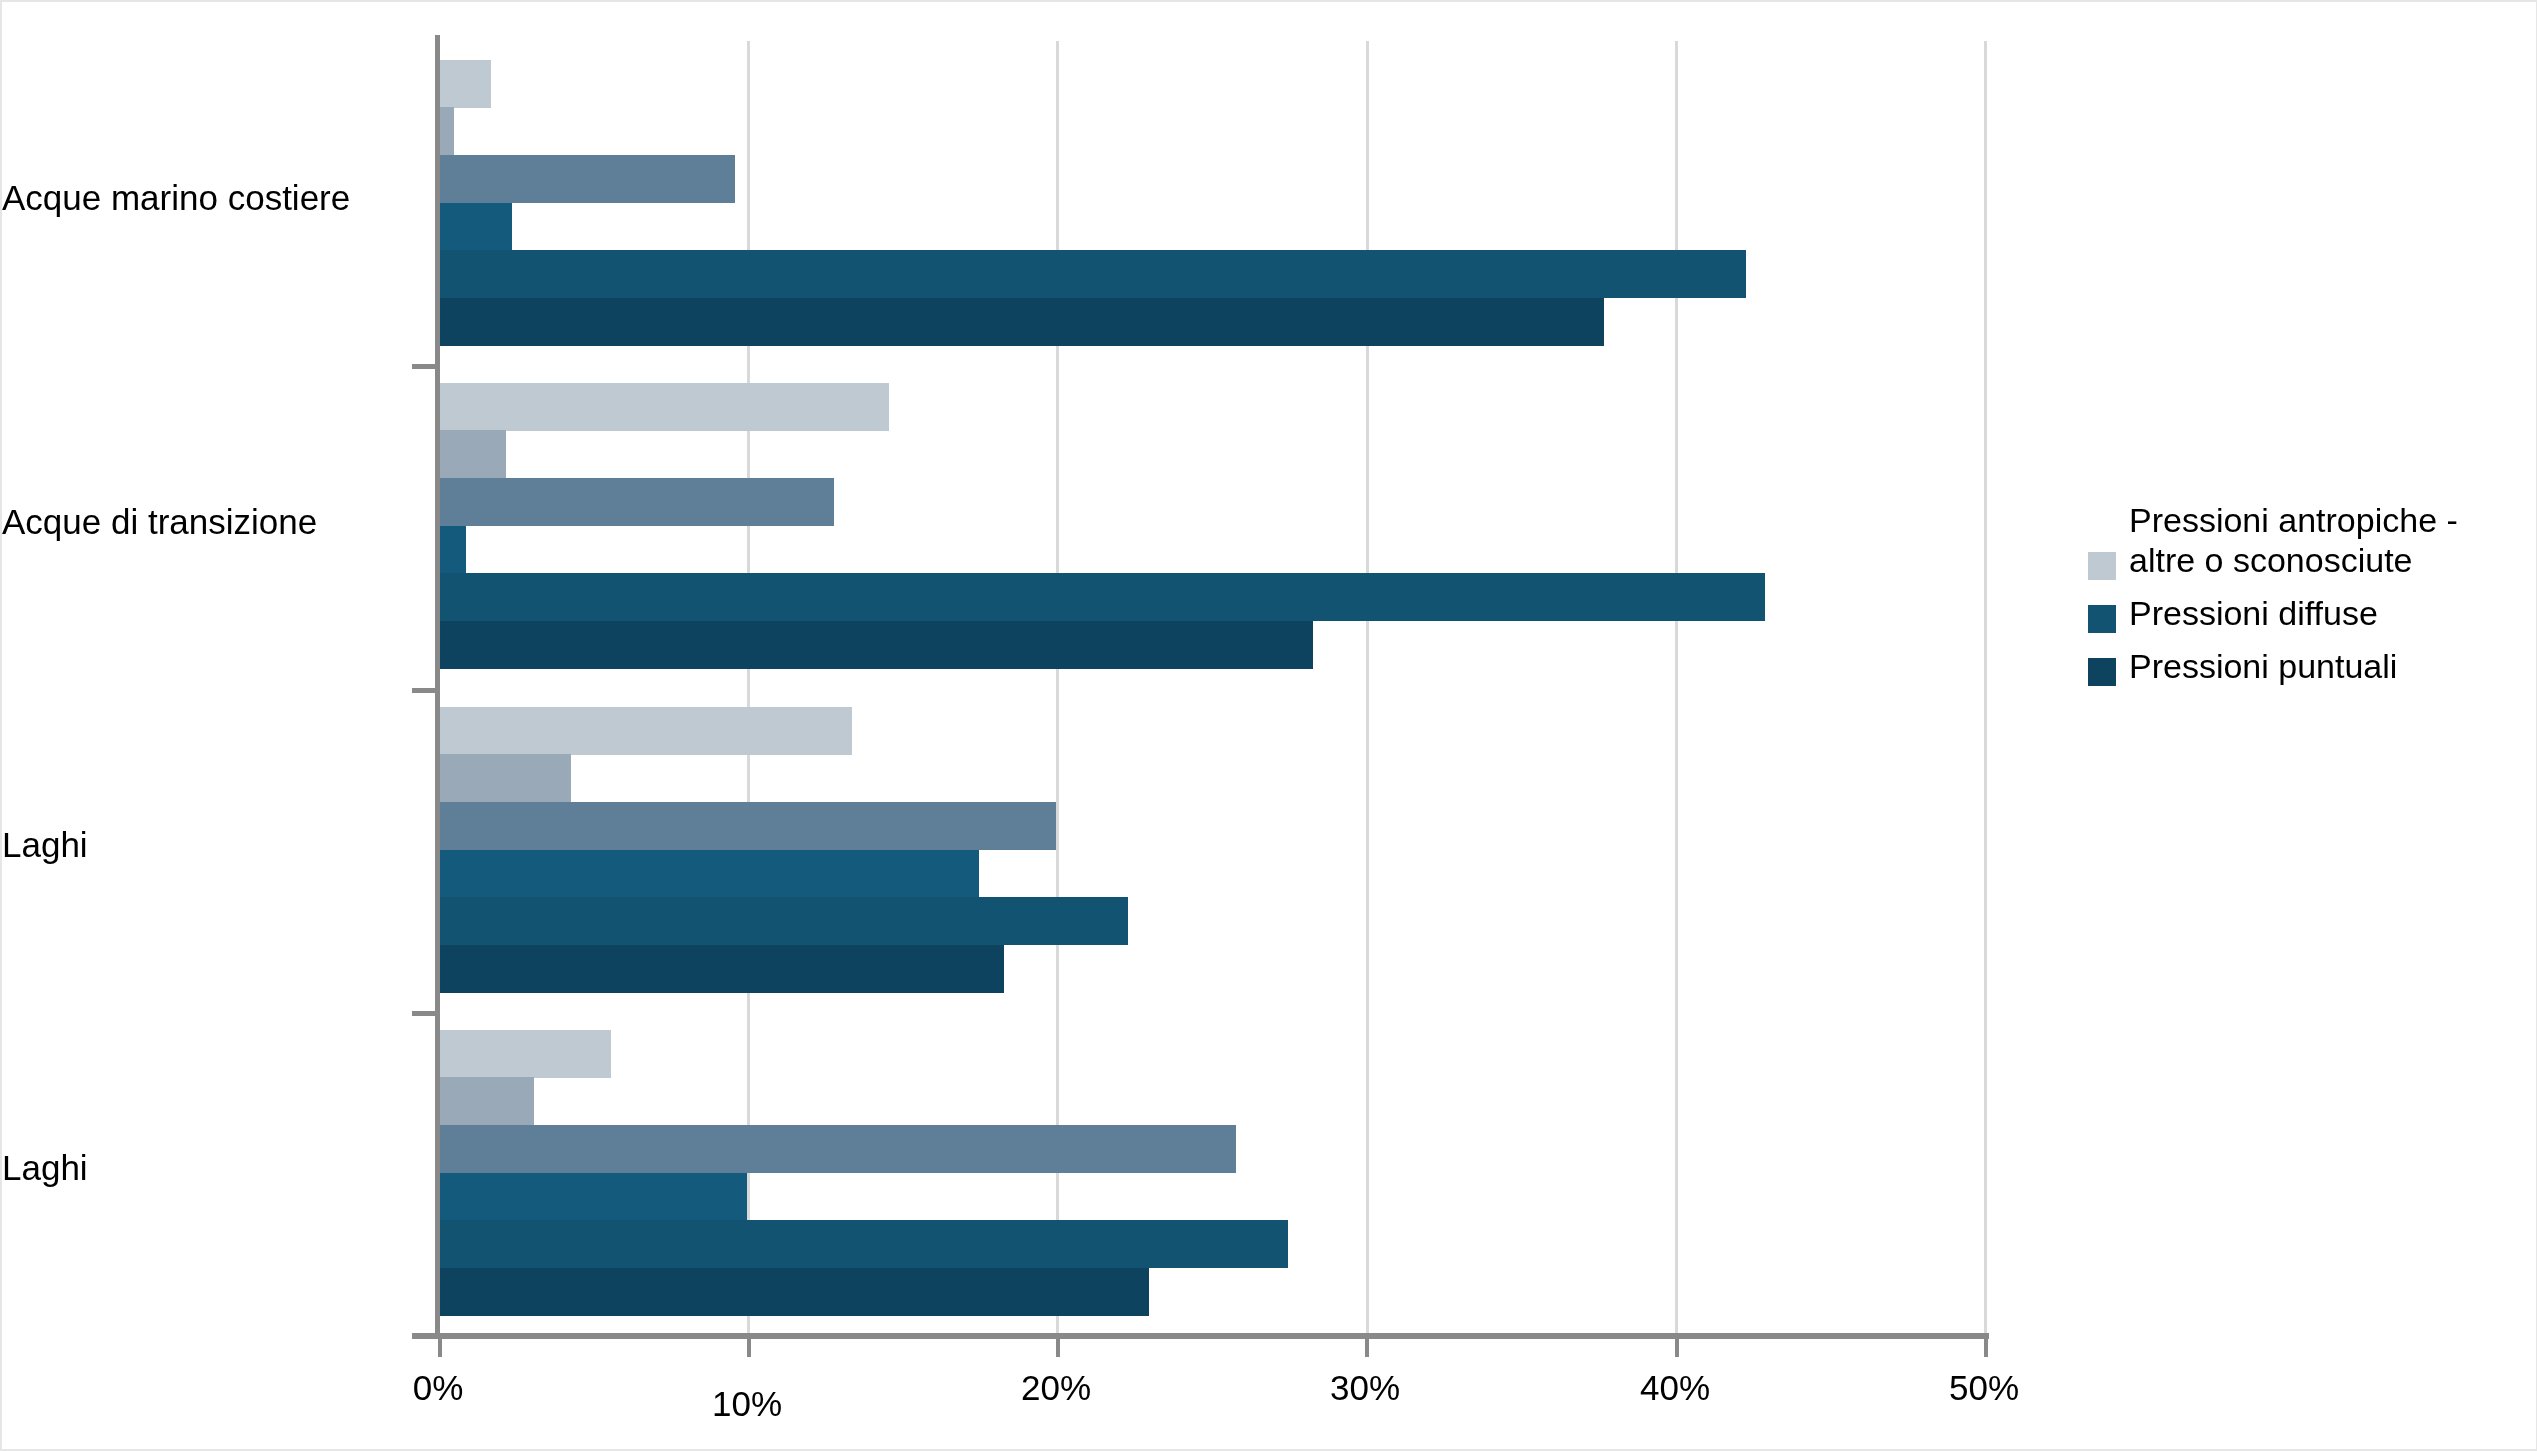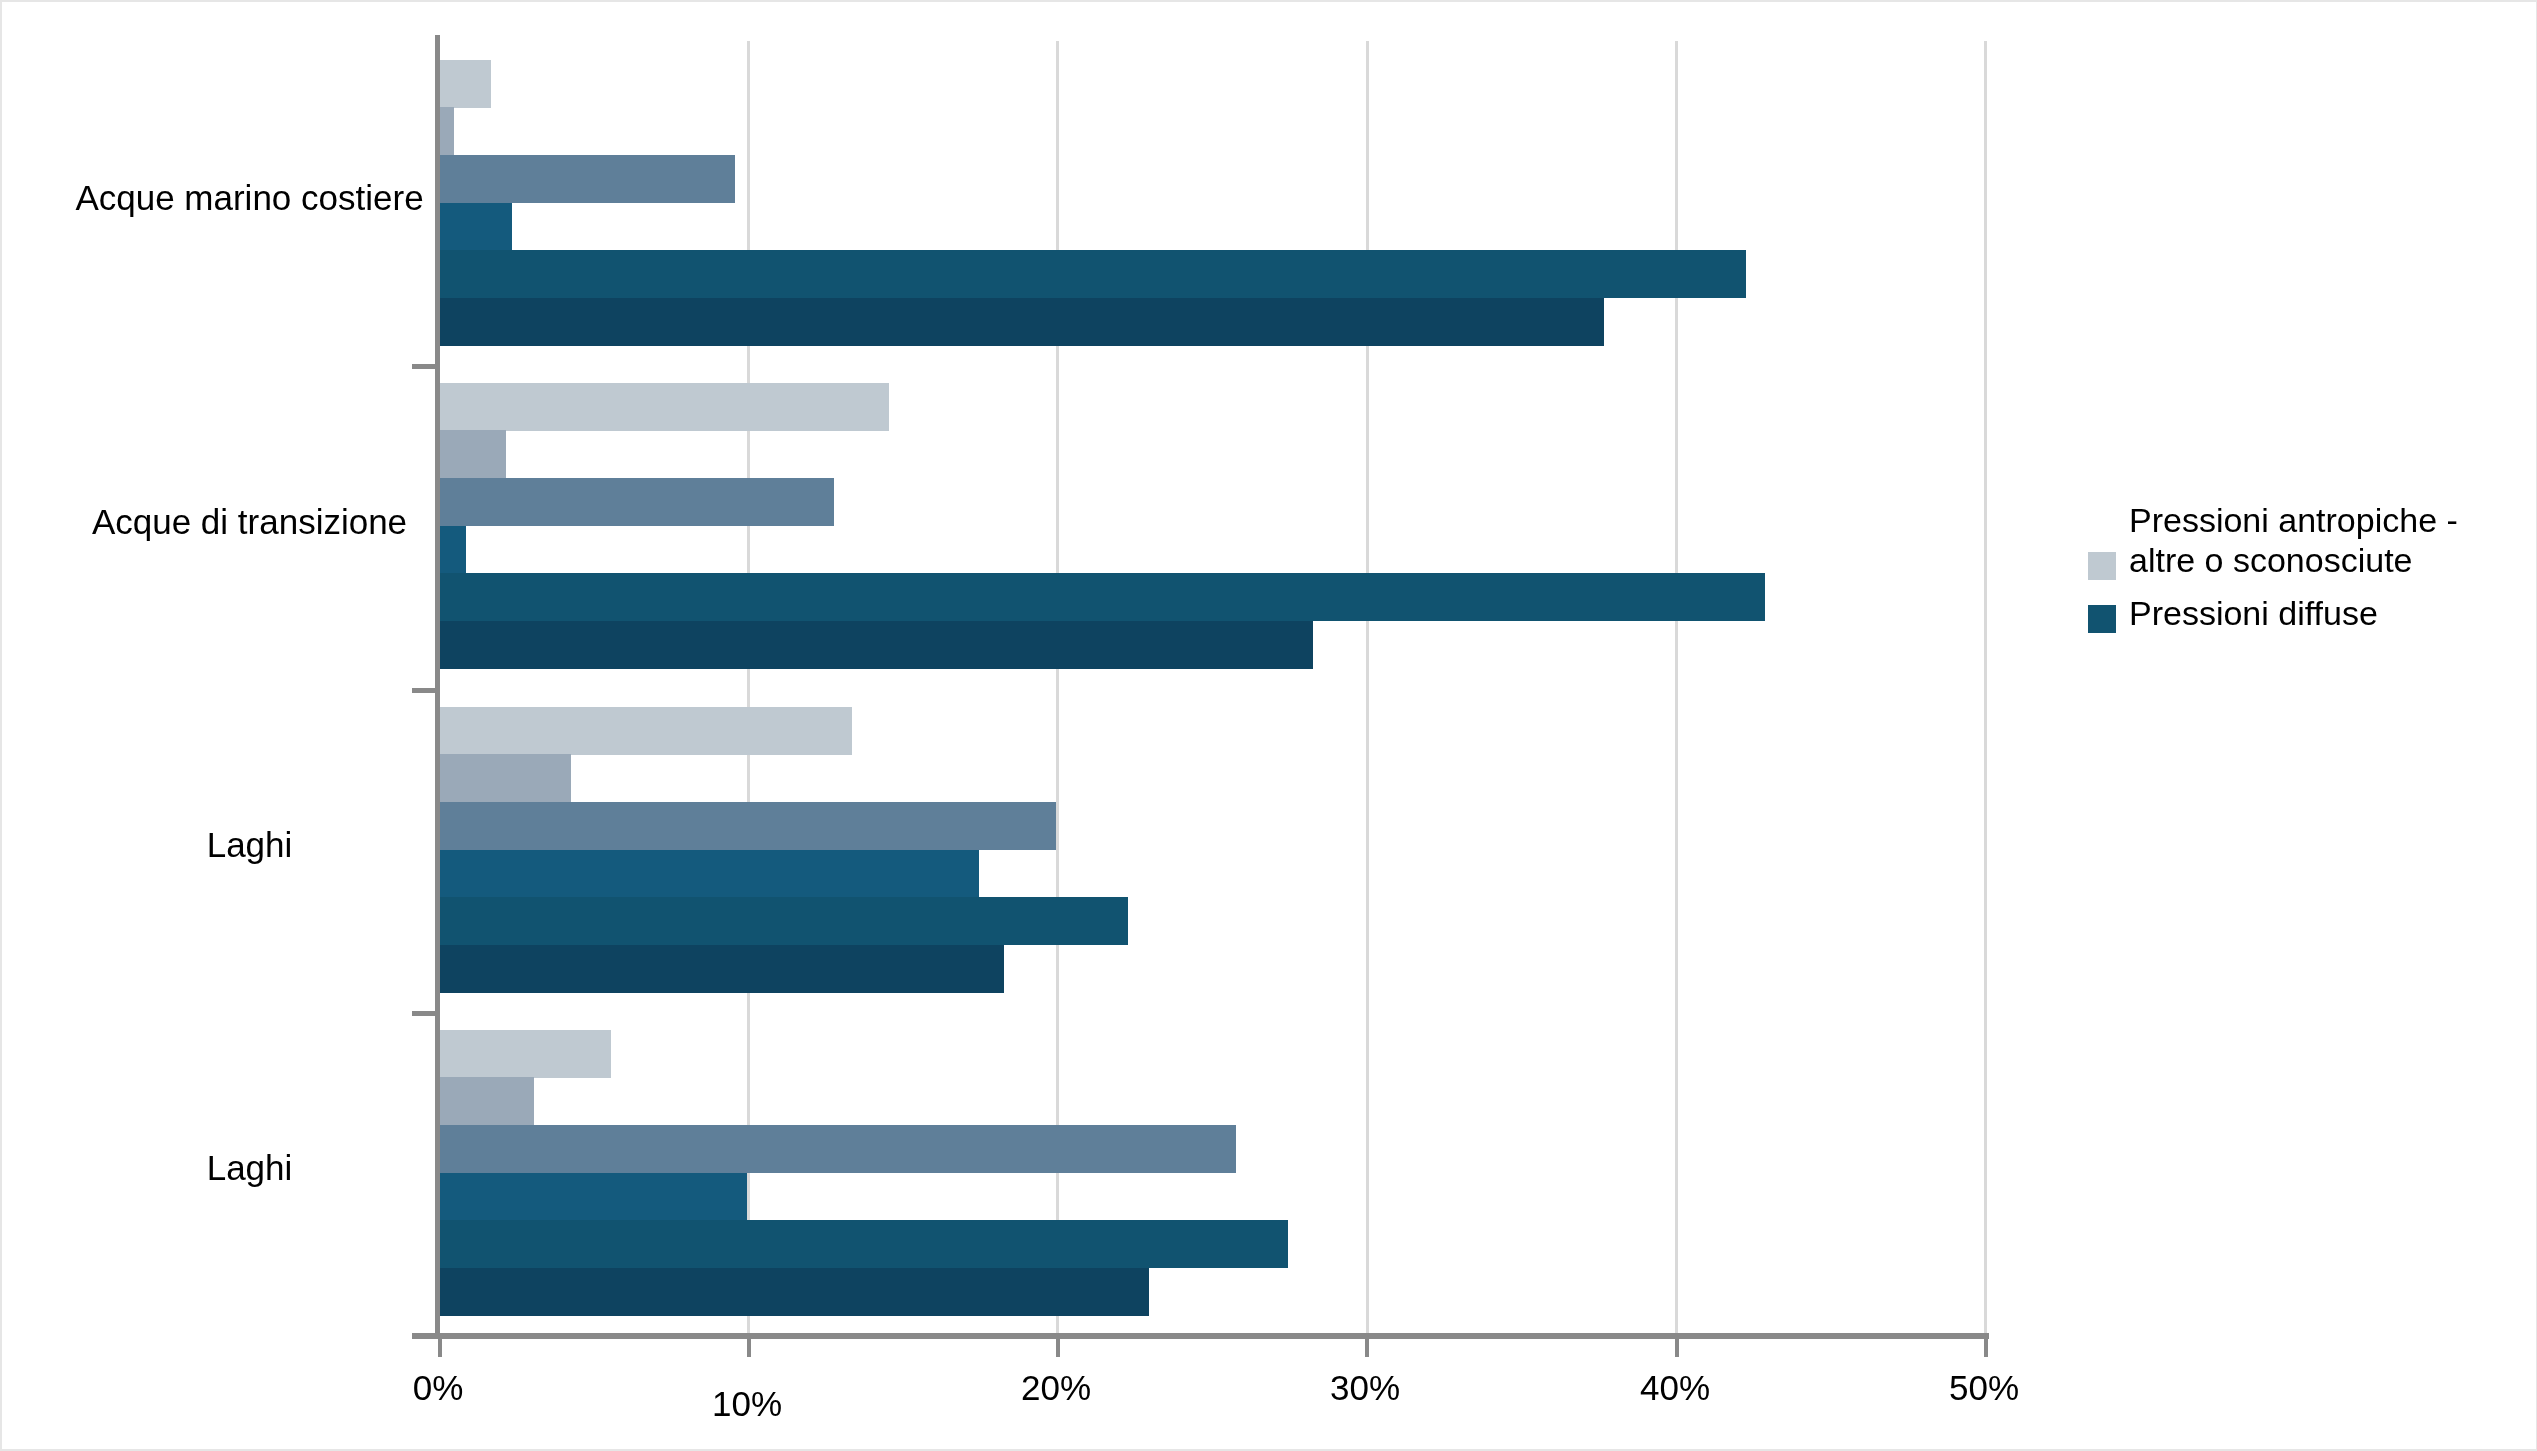--- a/index.html
+++ b/index.html
@@ -84,25 +84,24 @@
     position: absolute;
     left: 0;
     top: 0;
     bottom: 0;
     height: 100%;
   }
   .cat-label-box {
     position: absolute;
     left: 0;
     width: 423px;
-    text-align: center;
+    text-align: left;
     font-size: 35px;
     color: #000000;
     line-height: 1.05;
-    padding-left: 36px;
   }
 
   
   .x-label {
     position: absolute;
     top: 1366px;
     width: 186px;
     margin-left: -93px;
     text-align: center;
     font-size: 35px;
@@ -264,16 +263,20 @@
 
   <div id="legend">
       <div class="legend-item">
         <span class="legend-swatch" style="background: rgb(191, 201, 209);"></span>
         <span class="legend-text">Pressioni antropiche - altre o sconosciute</span>
       </div>
       <div class="legend-item">
         <span class="legend-swatch" style="background: rgb(17, 83, 112);"></span>
         <span class="legend-text">Pressioni diffuse</span>
       </div>
+      <div class="legend-item">
+        <span class="legend-swatch" style="background: rgb(14, 67, 96);"></span>
+        <span class="legend-text">Pressioni puntuali</span>
+      </div>
     </div>
 
 </div>
 
 
 </body></html>

